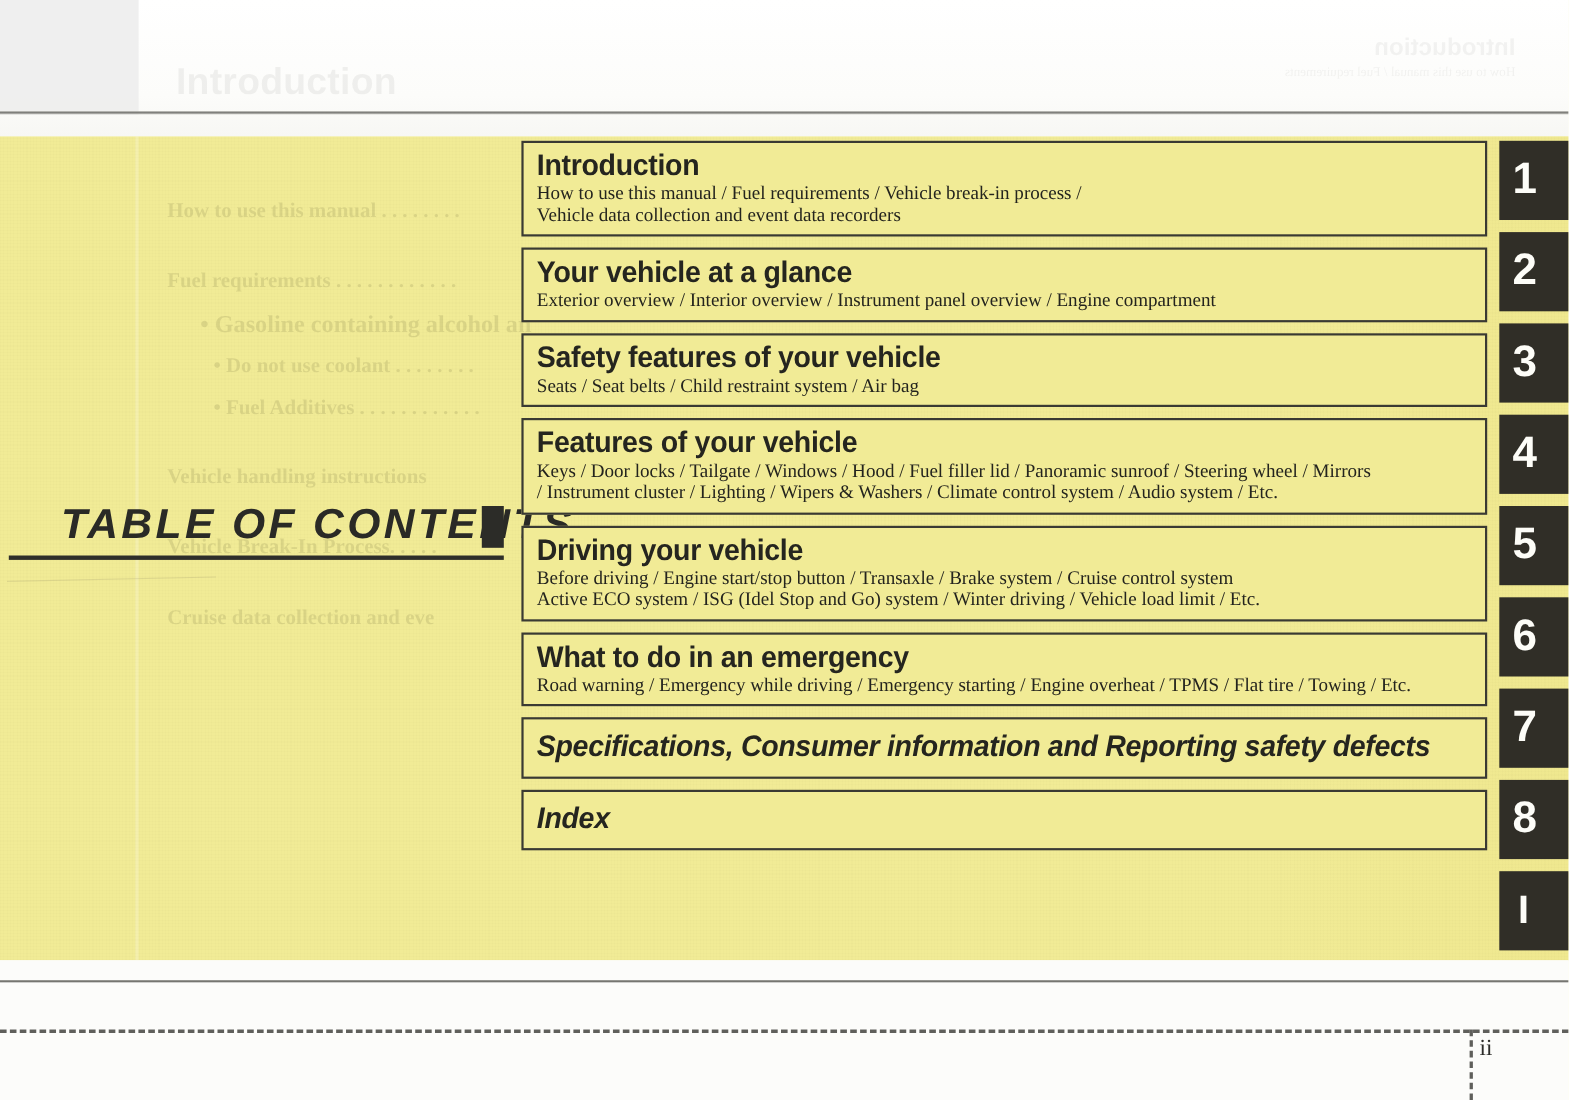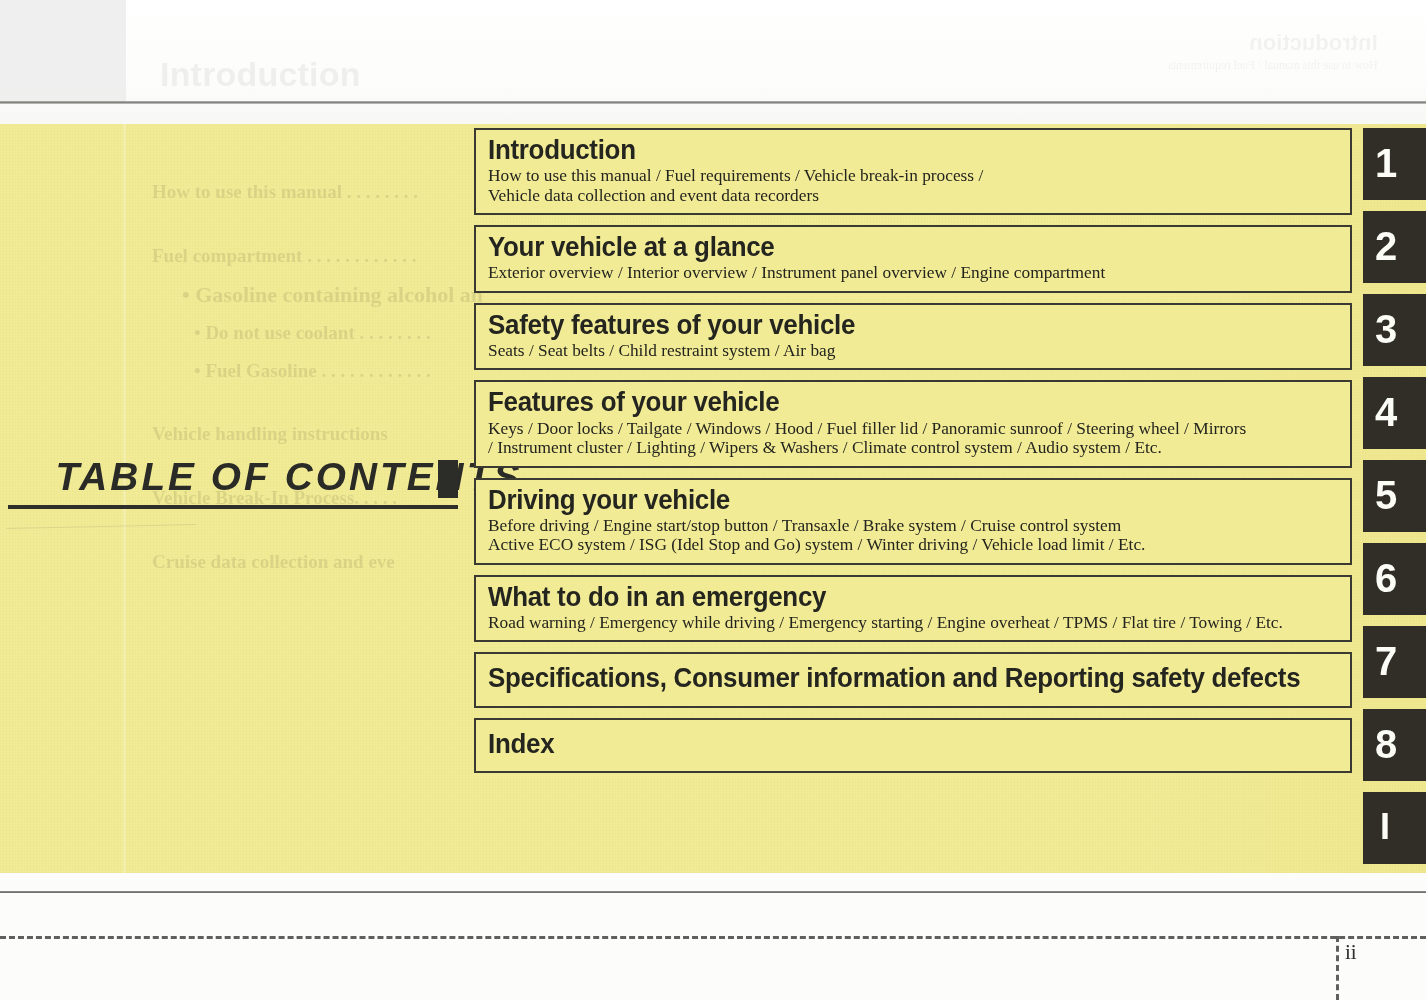--- a/index.html
+++ b/index.html
@@ -77,21 +77,21 @@
 
   
   #sections{position:absolute;left:474px;top:128px;width:878px;}
   .sec{border:2px solid #3a3a33;background:#f1eb96;margin-bottom:10px;
         padding:6px 12px 8px 12px;box-sizing:border-box;position:relative;}
   .sec h2{margin:0 0 1px 0;font-family:"Liberation Sans",sans-serif;font-weight:bold;
         font-size:27px;letter-spacing:-.3px;color:#25251f;line-height:1.08;
         transform:scaleX(.96);transform-origin:left center;}
   .sec .desc{font-family:"Liberation Serif",serif;font-size:17.5px;line-height:19.5px;
         color:#24241e;white-space:pre-line;transform:scaleX(.99);transform-origin:left center;}
-  .sec.title-only{padding:10px 12px 12px 12px;}
+  .sec.title-only{padding:10px 12px 12px 12px;font-style:italic;}
   .sec.title-only h2{margin:0;}
 
   
   #tabs{position:absolute;left:1363px;top:128px;width:63px;}
   .tab{height:72px;margin-bottom:11px;background:#302e27;position:relative;}
   .tab span{position:absolute;left:12px;top:50%;transform:translateY(-52%);
         font-family:"Liberation Sans",sans-serif;font-weight:bold;font-size:40px;
         color:#fdfdf8;letter-spacing:0;}
   .tab.idx span{font-size:36px;left:17px;}
 </style>
@@ -111,24 +111,24 @@
     <span class="b">How to use this manual / Fuel requirements</span>
   </div>
 
   <div class="paper"></div>
   <div class="paper-right-warm"></div>
   <div class="paper-seam"></div>
   <div class="paper-tex"></div>
 
   <div class="ghost-list" id="ghost-list">
       <div class="gl lvl0">How to use this manual . . . . . . . .</div>
-      <div class="gl lvl0">Fuel compartment . . . . . . . . . . . .</div>
+      <div class="gl lvl0">Fuel requirements . . . . . . . . . . . .</div>
       <div class="gl lvl1">• Gasoline containing alcohol an</div>
       <div class="gl lvl1b">• Do not use coolant . . . . . . . .</div>
-      <div class="gl lvl1b">• Fuel Gasoline . . . . . . . . . . . .</div>
+      <div class="gl lvl1b">• Fuel Additives . . . . . . . . . . . .</div>
       <div class="gl lvl0">Vehicle handling instructions</div>
       <div class="gl lvl0">Vehicle Break-In Process. . . . .</div>
       <div class="gl lvl0">Cruise data collection and eve</div>
     </div>
 
   <div class="toc-title-wrap">
     <span class="toc-title">TABLE OF CONTENTS</span>
   </div>
   <div class="toc-block"></div>
   <div class="toc-rule"></div>

